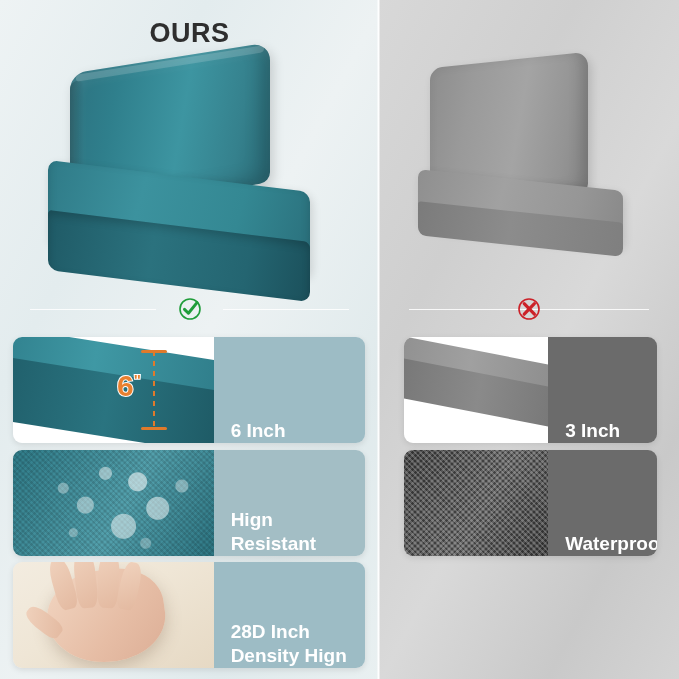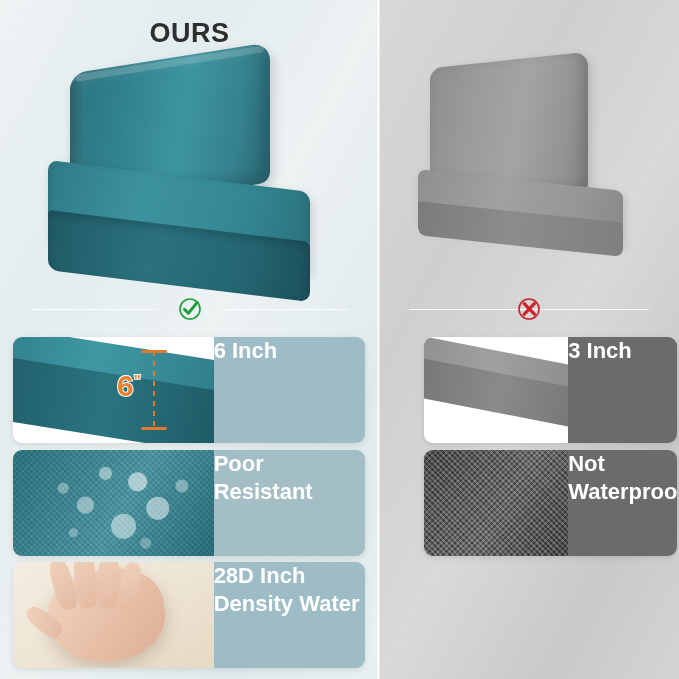--- a/index.html
+++ b/index.html
@@ -60,27 +60,27 @@
   .badgerow.right{left:379px;width:300px;}
   .brule{position:absolute;top:13px;height:1px;background:rgba(255,255,255,.85);}
   .brule.a{left:30px;width:126px;}
   .brule.b{right:30px;width:126px;}
   .badge{position:absolute;left:50%;top:0;transform:translateX(-50%);width:26px;height:26px;}
 
   
   .card{position:absolute;display:flex;border-radius:9px;overflow:hidden;
     box-shadow:0 2px 6px rgba(0,0,0,.10);}
   .card-left{left:13px;width:352px;}
-  .card-right{left:424px;width:253px;}
+  .card-right{left:404px;width:253px;}
   .row1{top:337px;height:106px;}
   .row2{top:450px;height:106px;}
   .row3{top:562px;height:106px;}
   .c-img{position:relative;overflow:hidden;flex:0 0 57%;}
-  .c-lab{flex:1 1 auto;display:flex;align-items:flex-start;
-    font-size:22px;line-height:1.26;color:#ffffff;font-weight:bold;}
+  .c-lab{flex:1 1 auto;display:flex;align-items:flex-end;padding-left:17px;
+    font-size:19px;line-height:1.26;color:#ffffff;font-weight:bold;}
   .lab-teal{background:#9dbcc5;}
   .lab-teal2{background:#a3bec5;}
   .lab-gray{background:#6b6b6b;}
   .c-lab span{display:block;}
 
   
   .img6{background:#ffffff;}
   .slab{position:absolute;left:-24px;top:6px;width:240px;height:96px;}
   .slab-top{position:absolute;left:0;top:0;width:236px;height:40px;border-radius:6px 10px 0 0;
     background:linear-gradient(100deg,#2e7d8a,#3f98a4 45%,#2f7c89);transform:skewY(9deg);}
@@ -208,59 +208,58 @@
       <div>
         <span>6 Inch</span>
       </div>
     </div>
   </div>
 
   <div class="card card-left row2">
     <div class="c-img imgwater"></div>
     <div class="c-lab lab-teal2">
       <div>
-        <span>Poor</span>
+        <span>Hign</span>
         <span>Resistant</span>
       </div>
     </div>
   </div>
 
   <div class="card card-left row3">
     <div class="c-img imgfoam">
       <div class="palm"></div>
       <div class="fin f1"></div>
       <div class="fin f2"></div>
       <div class="fin f3"></div>
       <div class="fin f4"></div>
       <div class="fin f5"></div>
     </div>
     <div class="c-lab lab-teal">
       <div>
         <span>28D Inch</span>
-        <span>Density Water</span>
+        <span>Density Hign</span>
       </div>
     </div>
   </div>
 
   <div class="card card-right row1">
     <div class="c-img imggray">
       <div class="gslab-top"></div>
       <div class="gslab-face"></div>
     </div>
     <div class="c-lab lab-gray">
       <div>
         <span>3 Inch</span>
       </div>
     </div>
   </div>
 
   <div class="card card-right row2">
     <div class="c-img imgmesh"></div>
     <div class="c-lab lab-gray">
       <div>
-        <span>Not</span>
         <span>Waterproof</span>
       </div>
     </div>
   </div>
 
 
 </div>
 
 </body></html>

